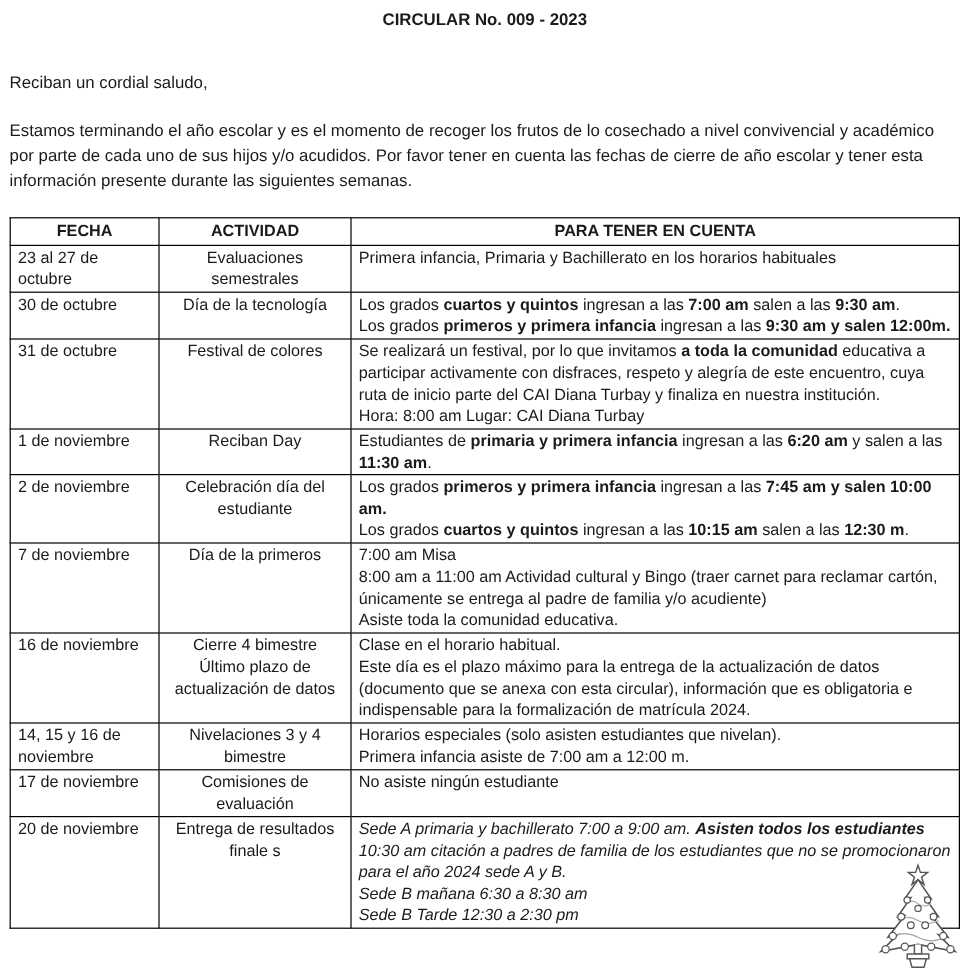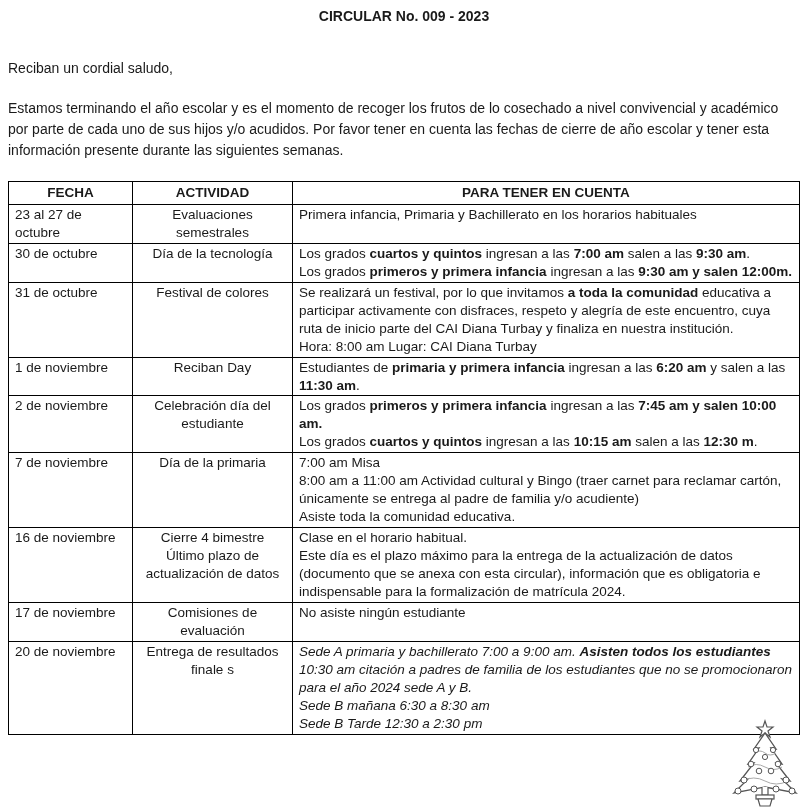--- a/index.html
+++ b/index.html
@@ -115,35 +115,45 @@
           <td class="c-fecha">2  de noviembre</td>
           <td class="c-act">Celebración día del
 estudiante</td>
           <td class="c-det">
             <div><span>Los grados </span><span class="b">primeros y primera infancia</span><span> ingresan a las </span><span class="b">7:45 am y salen 10:00 am.</span></div>
             <div><span>Los grados </span><span class="b">cuartos y quintos</span><span> ingresan a las </span><span class="b">10:15 am</span><span> salen a las </span><span class="b">12:30 m</span><span>.</span></div>
           </td>
         </tr>
         <tr>
           <td class="c-fecha">7 de noviembre</td>
-          <td class="c-act">Día de la primaria</td>
+          <td class="c-act">Día de la primeros</td>
           <td class="c-det">
             <div><span>7:00 am Misa</span></div>
             <div><span>8:00 am a 11:00 am Actividad cultural y Bingo (traer carnet para reclamar cartón, únicamente se entrega al padre de familia y/o acudiente)</span></div>
             <div><span>Asiste toda la comunidad educativa.</span></div>
           </td>
         </tr>
         <tr>
           <td class="c-fecha">16 de noviembre</td>
           <td class="c-act">Cierre 4 bimestre
 Último plazo de
 actualización de datos</td>
           <td class="c-det">
             <div><span>Clase en el horario habitual.</span></div>
             <div><span>Este día es el plazo máximo para la entrega de la actualización de datos (documento que se anexa con esta circular), información que es obligatoria e indispensable para la formalización de matrícula 2024.</span></div>
+          </td>
+        </tr>
+        <tr>
+          <td class="c-fecha">14, 15 y 16 de
+noviembre</td>
+          <td class="c-act">Nivelaciones 3 y 4
+bimestre</td>
+          <td class="c-det">
+            <div><span>Horarios especiales (solo asisten estudiantes que nivelan).</span></div>
+            <div><span>Primera infancia asiste de 7:00 am a  12:00 m.</span></div>
           </td>
         </tr>
         <tr>
           <td class="c-fecha">17 de noviembre</td>
           <td class="c-act">Comisiones de evaluación</td>
           <td class="c-det">
             <div><span>No asiste ningún estudiante</span></div>
           </td>
         </tr>
         <tr>

